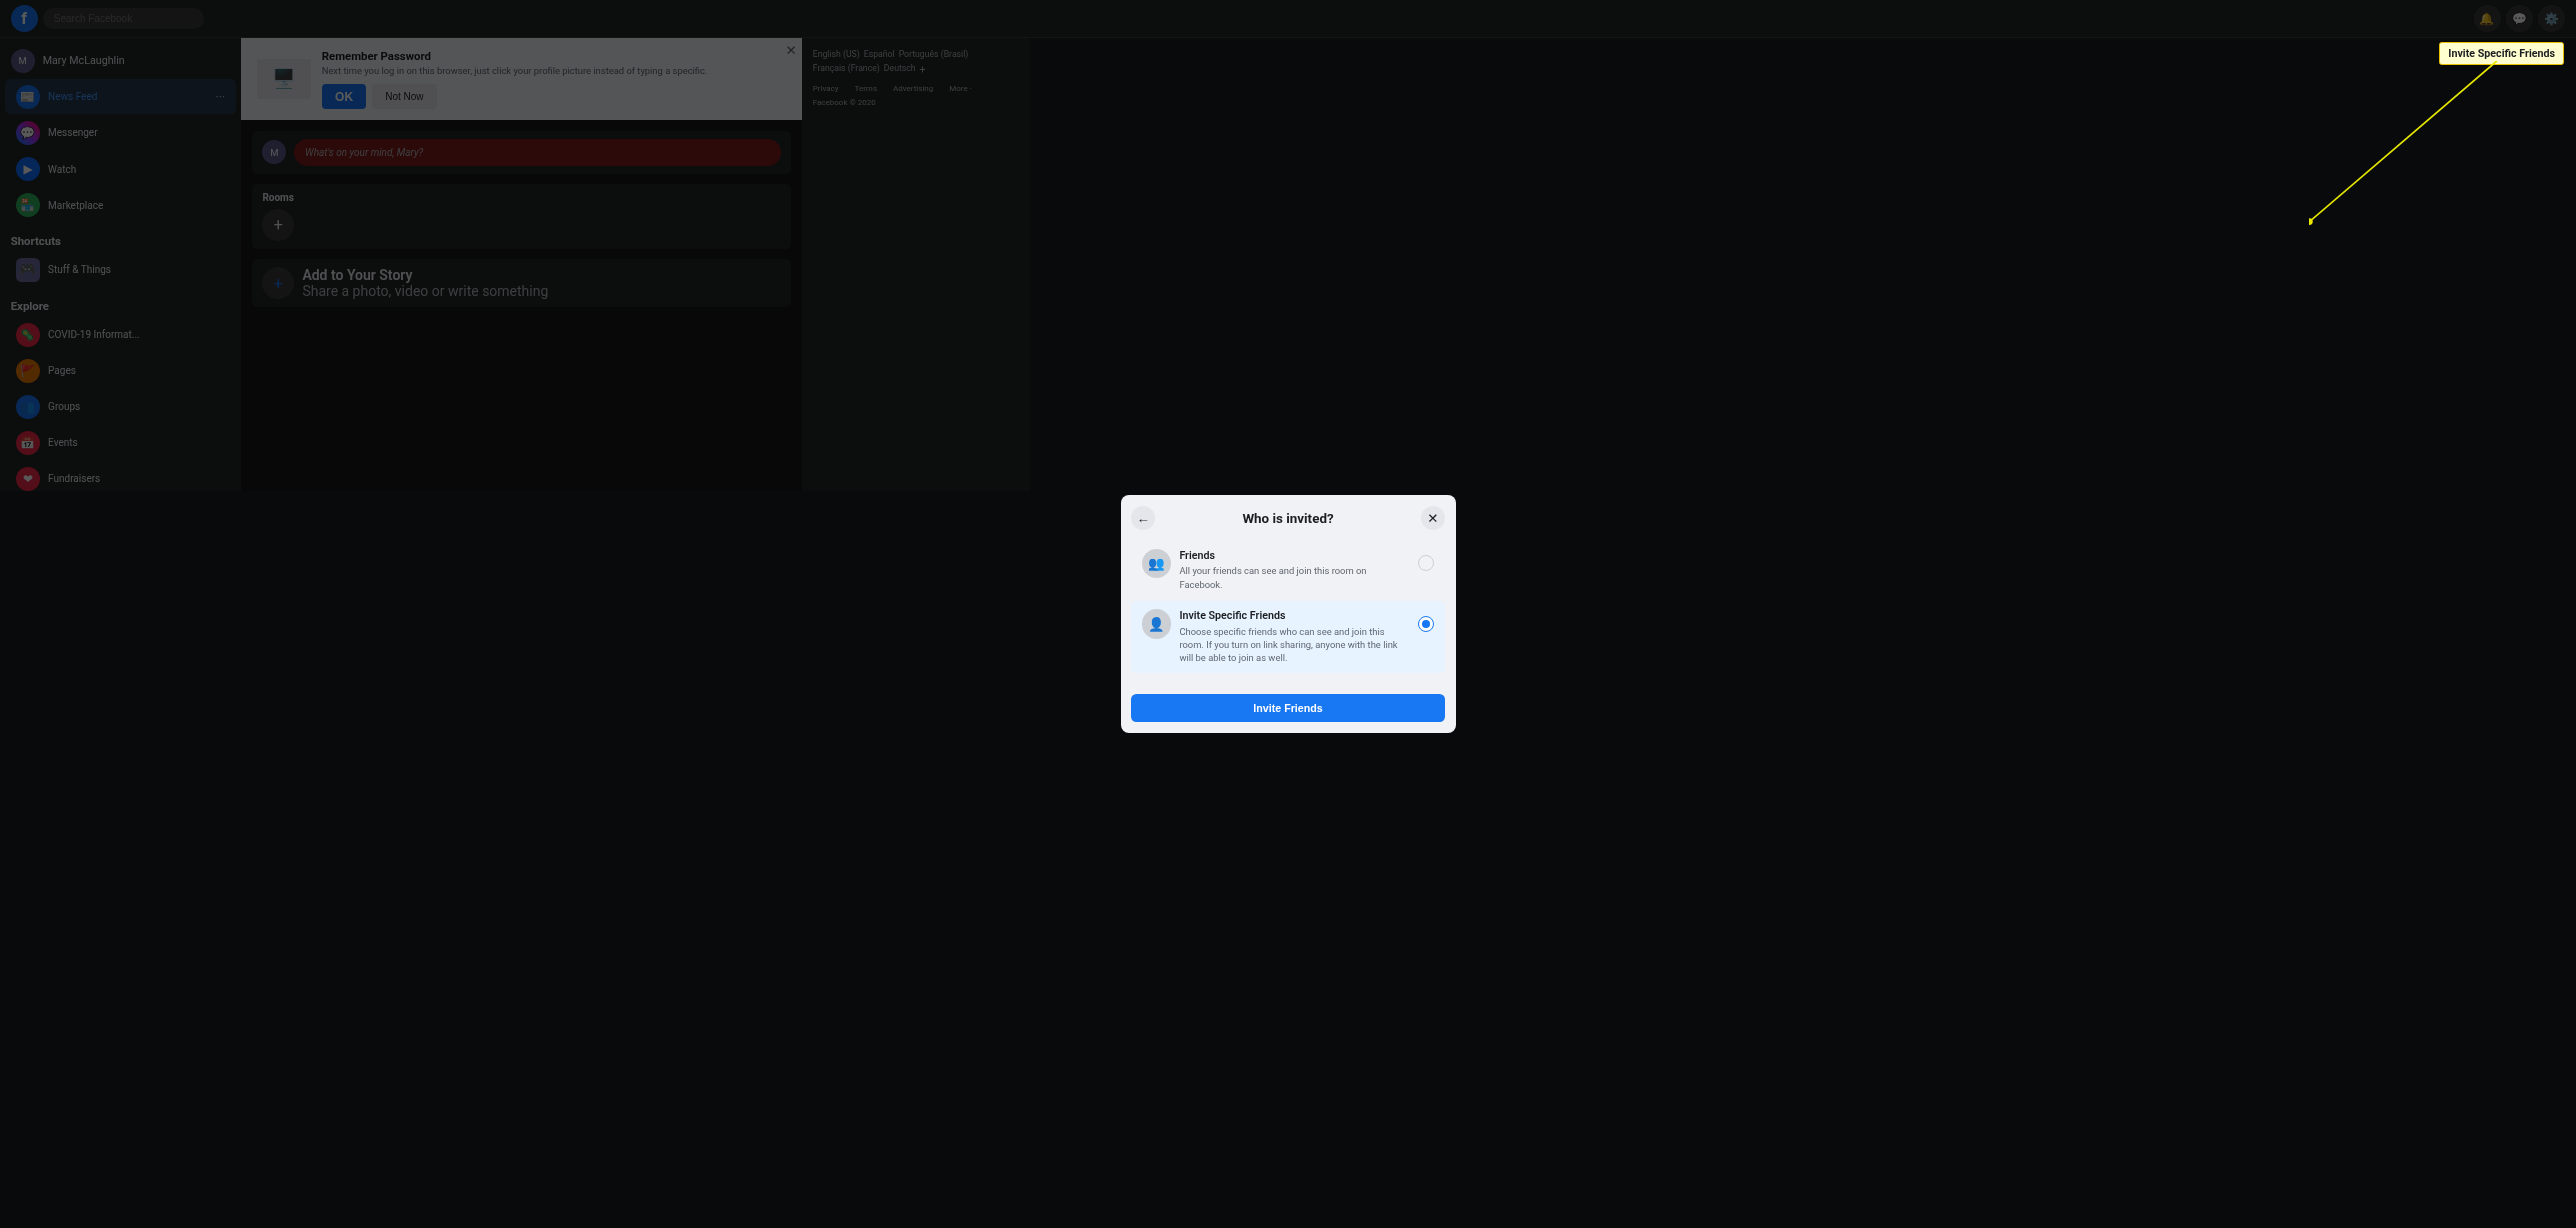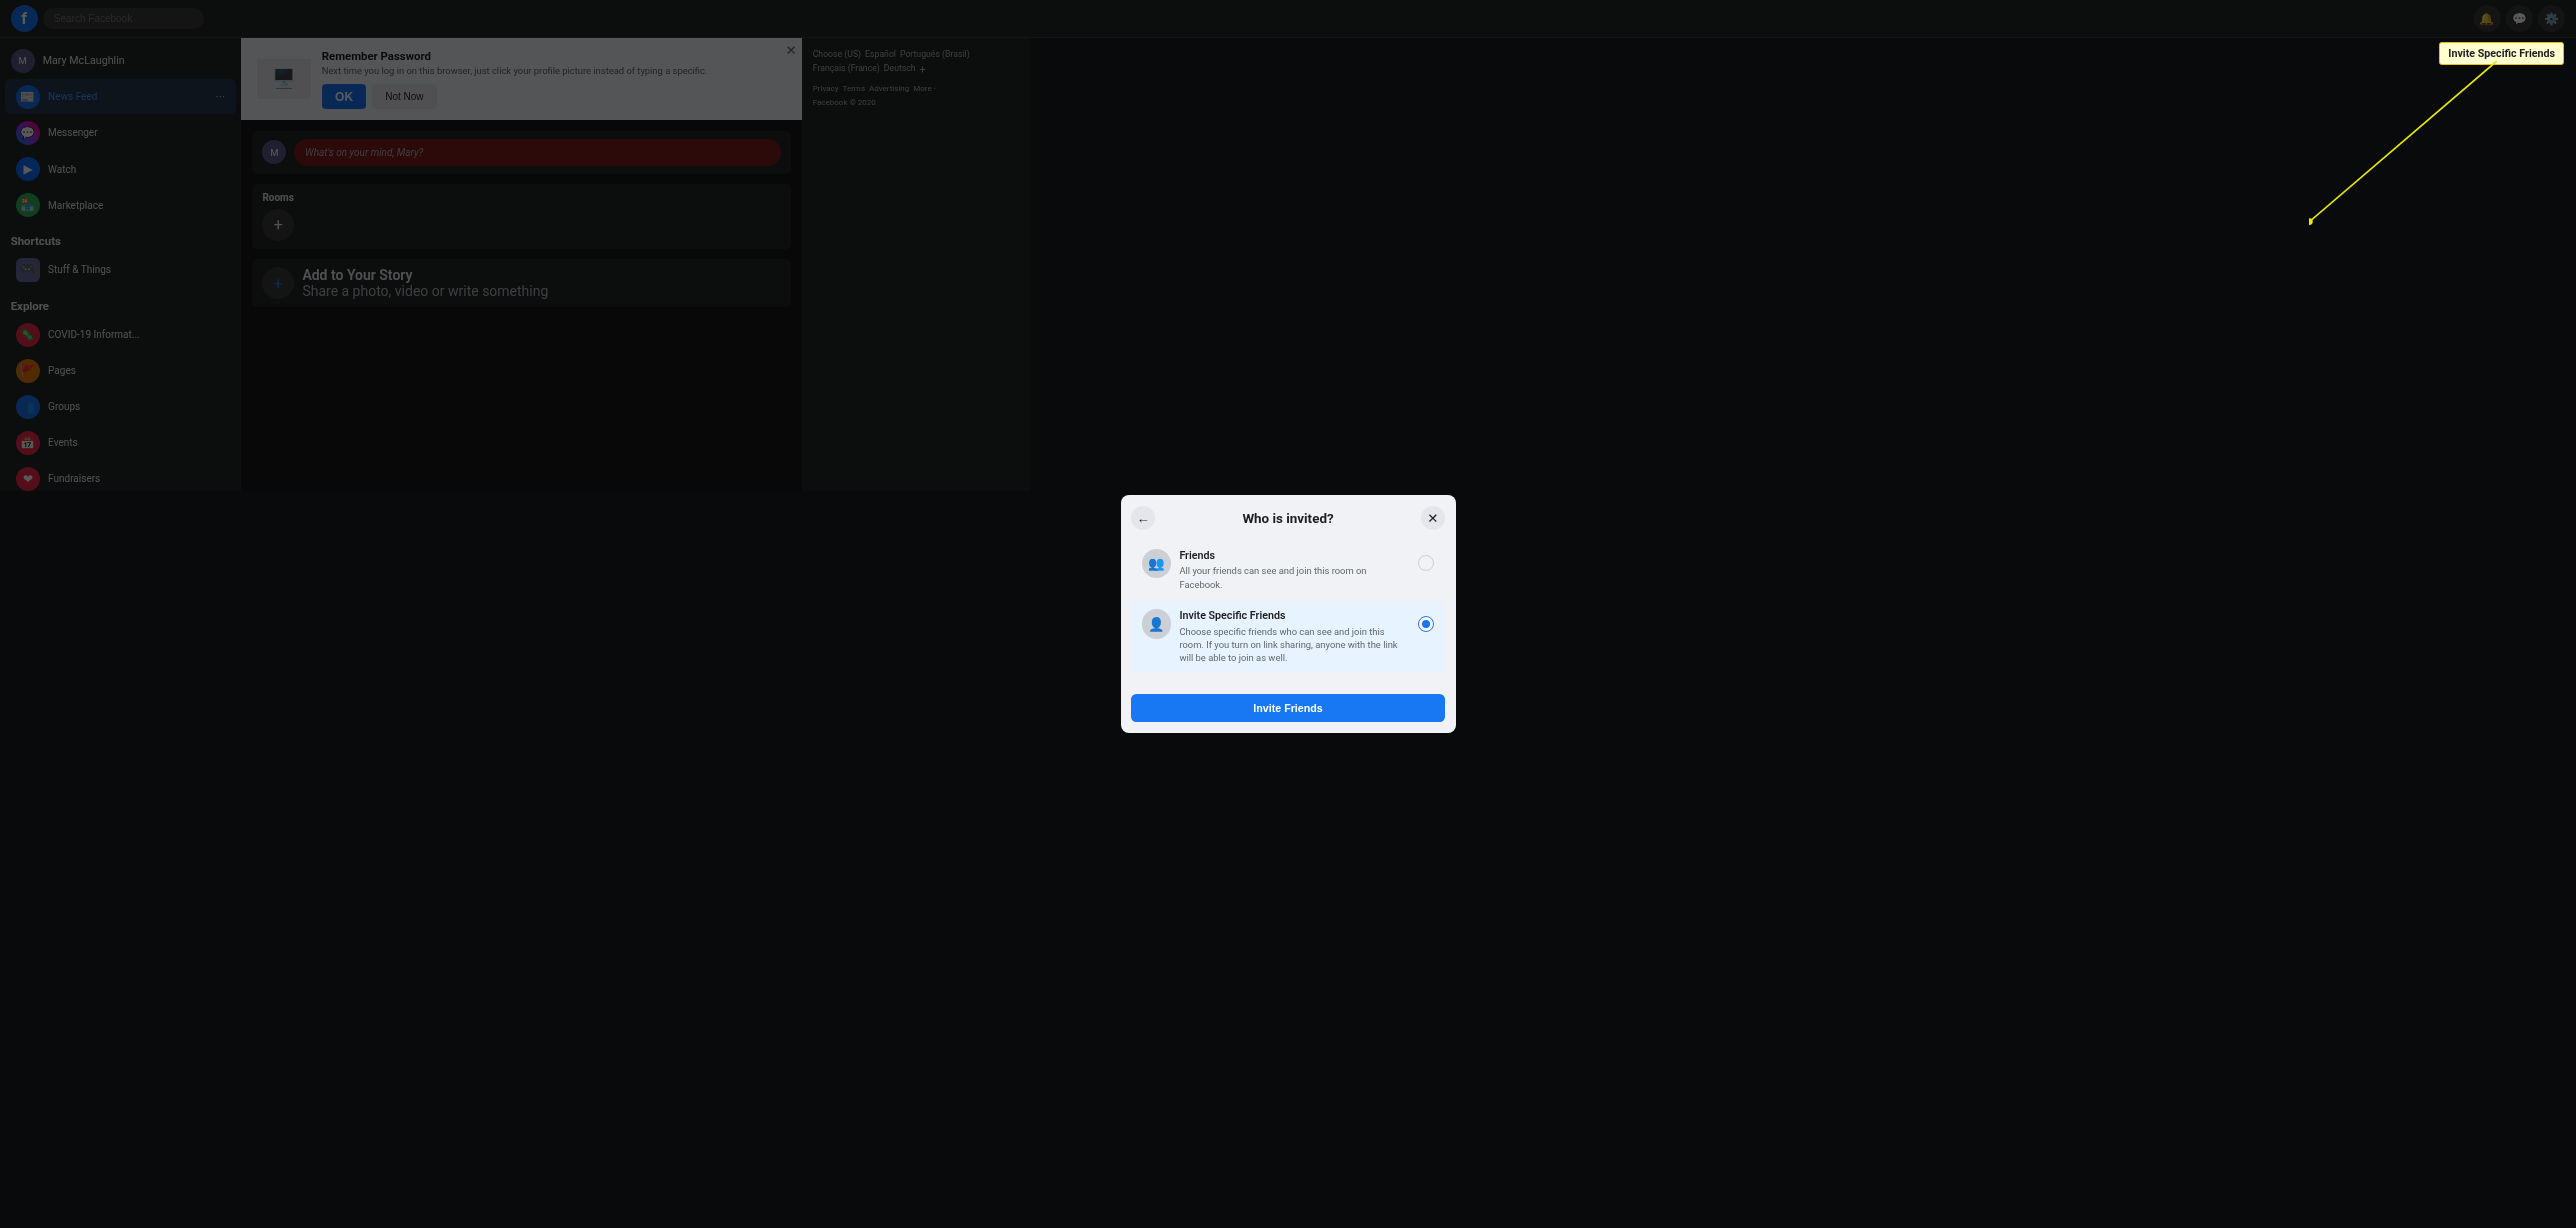--- a/index.html
+++ b/index.html
@@ -207,21 +207,21 @@
       overflow-y: auto;
     }
     .lang-links {
       display: flex; flex-wrap: wrap; gap: 4px;
       font-size: 8.7px; color: #b0b3b8;
     }
     .lang-link { cursor: pointer; color: #b0b3b8; }
     .lang-add { font-size: 10.7px; cursor: pointer; color: #b0b3b8; }
     .footer-links {
       margin-top: 8px;
-      display: flex; flex-wrap: wrap; gap: 4px;
+      display: flex; flex-wrap: wrap; gap: 16px;
       font-size: 8px; color: #b0b3b8; align-items: flex-end;
     }
     .footer-link { cursor: pointer; color: #b0b3b8; }
     .copyright { font-size: 8px; color: #b0b3b8; margin-top: 5.4px; }
 
     
     .create-post {
       background: #242526;
       border-radius: 5.4px;
       margin: 10.7px;
@@ -477,21 +477,21 @@
       <div style="width:32px;height:32px;background:#3a3b3c;border-radius:50%;display:flex;align-items:center;justify-content:center;font-size:16px;color:#1877f2;cursor:pointer;">+</div>
       <div>
         <div style="font-size:14px;font-weight:600;color:#e4e6eb;">Add to Your Story</div>
         <div style="font-size:14px;color:#b0b3b8;">Share a photo, video or write something</div>
       </div>
     </div>
   </div>
 
   <div class="right-sidebar">
     <div class="lang-links">
-      <span class="lang-link">Choose (US)</span>
+      <span class="lang-link">English (US)</span>
       <span class="lang-link">Español</span>
       <span class="lang-link">Português (Brasil)</span>
       <span class="lang-link">Français (France)</span>
       <span class="lang-link">Deutsch</span>
       <span class="lang-add">+</span>
     </div>
     <div class="footer-links">
       <span class="footer-link">Privacy</span>
       <span class="footer-link">Terms</span>
       <span class="footer-link">Advertising</span>

